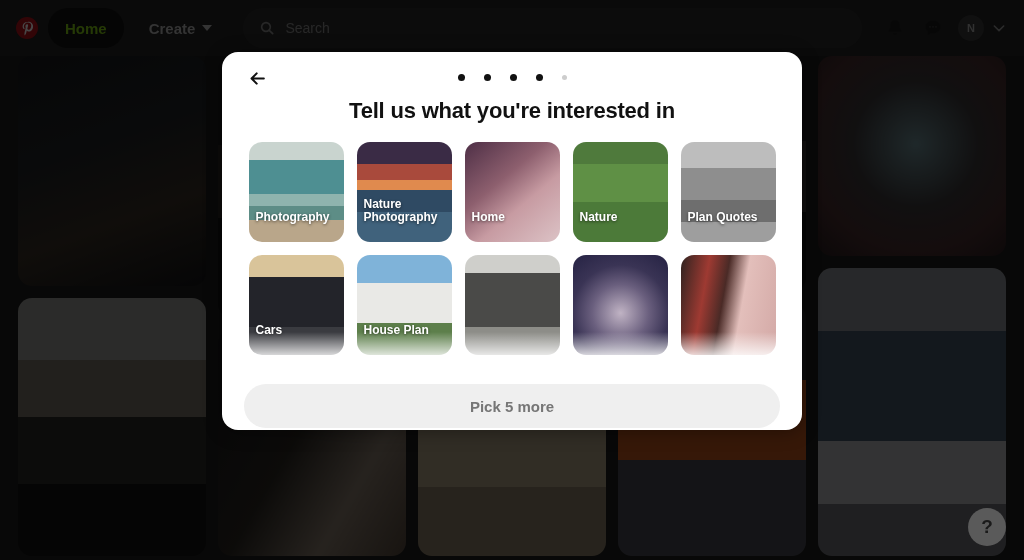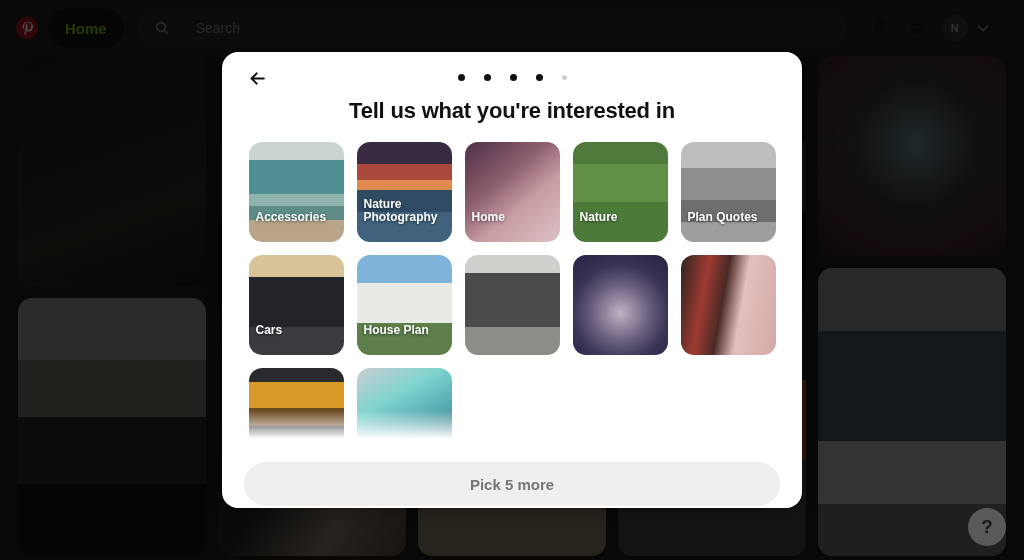--- a/index.html
+++ b/index.html
@@ -54,21 +54,21 @@
     background: #2e2e2e; border-radius: 22px;
     display: flex; align-items: center;
     padding: 0 16px;
     max-width: 708px;
   }
   #search-wrap svg { width: 16px; height: 16px; flex: 0 0 auto; }
   #search-input {
     border: none; outline: none; background: transparent;
     color: #8c8c8c; font-size: 14px;
     font-family: "Liberation Sans", sans-serif;
-    margin-left: 26px; width: 100%;
+    margin-left: 10px; width: 100%;
   }
   #search-input::placeholder { color: #8c8c8c; }
   .nav-icon {
     width: 34px; height: 34px; margin-left: 4px;
     display: flex; align-items: center; justify-content: center;
     border-radius: 50%; flex: 0 0 auto;
   }
   .nav-icon svg { width: 20px; height: 20px; }
   #avatar {
     width: 26px; height: 26px; border-radius: 50%;
@@ -108,21 +108,21 @@
     background: #5a5a5a;
     display: flex; align-items: center; justify-content: center;
     color: #1a1a1a; font-size: 19px; font-weight: bold;
     z-index: 12;
   }
 
   
   #modal {
     position: absolute;
     left: 222px; top: 52px;
-    width: 580px; height: 456px;
+    width: 580px; height: 378px;
     background: #ffffff;
     border-radius: 16px;
     z-index: 20;
     overflow: hidden;
     display: flex; flex-direction: column;
     box-shadow: 0 2px 18px rgba(0,0,0,0.35);
   }
   #modal-head { position: relative; height: 46px; flex: 0 0 auto; }
   #back-btn {
     position: absolute; left: 22px; top: 16px;
@@ -228,20 +228,24 @@
       <svg viewBox="0 0 24 24" aria-hidden="true">
         <circle cx="12" cy="12" r="12" fill="#b5121b"></circle>
         <path d="M12.7 5.5c-3.6 0-5.5 2.3-5.5 4.8 0 1.2.6 2.6 1.7 3 .2.1.3 0 .3-.2l.1-.6c0-.2 0-.3-.1-.4-.4-.5-.6-1.1-.6-1.8 0-2.2 1.7-4.2 4.3-4.2 2.4 0 3.7 1.4 3.7 3.3 0 2.5-1.1 4.6-2.8 4.6-.9 0-1.6-.8-1.4-1.7.3-1.1.8-2.3.8-3.1 0-.7-.4-1.3-1.2-1.3-1 0-1.7 1-1.7 2.3 0 .9.3 1.4.3 1.4l-1.2 5c-.3 1.4-.1 3.2 0 3.4 0 .1.2.1.2 0 .1-.1 1.2-1.5 1.6-2.9l.6-2.3c.3.6 1.2 1.1 2.1 1.1 2.8 0 4.7-2.5 4.7-5.9 0-2.5-2.2-4.8-5.5-4.8z" fill="#fff"></path>
       </svg>
     </div>
 
     <div class="nav-pill active">
       <span>Home</span>
     </div>
 
+    <div class="nav-pill ghost">
+      <span>Create</span>
+      <i class="chev"></i>
+    </div>
 
     <div id="search-wrap">
       <svg viewBox="0 0 24 24">
         <circle cx="10.5" cy="10.5" r="6.5" fill="none" stroke="#8c8c8c" stroke-width="2.4"></circle>
         <line x1="15.4" y1="15.4" x2="20.5" y2="20.5" stroke="#8c8c8c" stroke-width="2.6" stroke-linecap="round"></line>
       </svg>
       <input id="search-input" type="text" placeholder="Search" style="">
     </div>
 
     <div class="nav-icon">
@@ -293,21 +297,21 @@
           <span class="dot dim"></span>
         </div>
     </div>
 
     <div id="modal-title">Tell us what you're interested in</div>
 
     <div id="grid-wrap">
       <div id="grid">
           <div class="card">
             <div class="art" style="background: linear-gradient(rgb(201, 212, 207) 0px, rgb(201, 212, 207) 18%, rgb(78, 143, 146) 18%, rgb(78, 143, 146) 52%, rgb(143, 180, 174) 52%, rgb(143, 180, 174) 64%, rgb(93, 141, 134) 64%, rgb(93, 141, 134) 78%, rgb(185, 166, 138) 78%, rgb(185, 166, 138) 100%);"></div>
-            <div class="label">Accessories</div>
+            <div class="label">Photography</div>
           </div>
           <div class="card">
             <div class="art" style="background: linear-gradient(rgb(58, 43, 69) 0px, rgb(58, 43, 69) 22%, rgb(169, 74, 60) 22%, rgb(169, 74, 60) 38%, rgb(224, 138, 78) 38%, rgb(224, 138, 78) 48%, rgb(47, 74, 99) 48%, rgb(47, 74, 99) 70%, rgb(64, 98, 124) 70%, rgb(64, 98, 124) 100%);"></div>
             <div class="label">Nature Photography</div>
           </div>
           <div class="card">
             <div class="art" style="background: linear-gradient(140deg, rgb(78, 47, 70) 0%, rgb(141, 95, 110) 38%, rgb(199, 155, 162) 62%, rgb(220, 195, 198) 100%);"></div>
             <div class="label">Home</div>
           </div>
           <div class="card">

